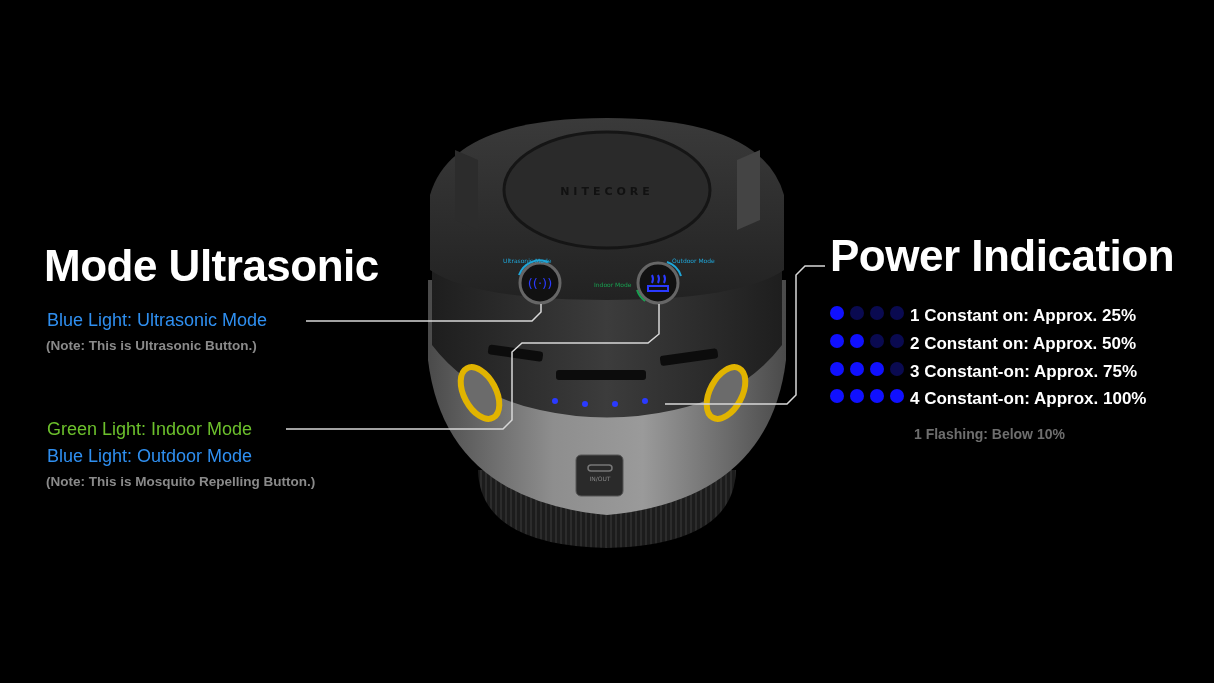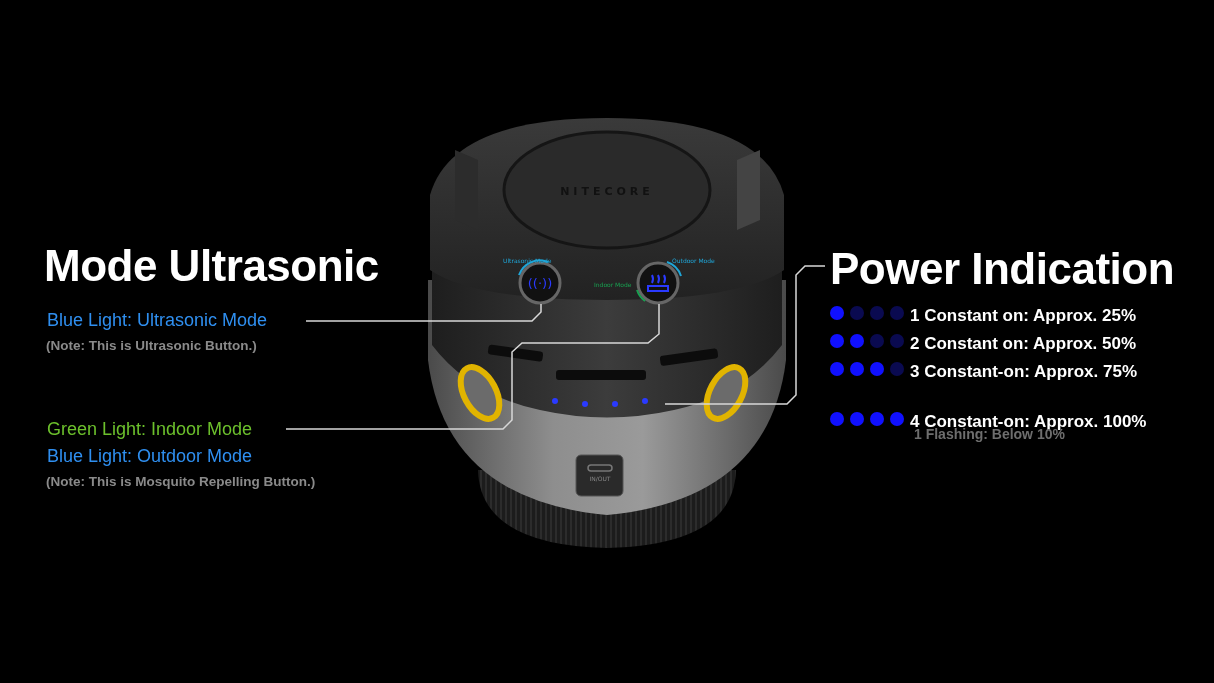--- a/index.html
+++ b/index.html
@@ -97,21 +97,21 @@
   </g>
 </svg>
 
 <div class="abs title" style="left:44px;top:244px;">Mode Ultrasonic</div>
 <div class="abs label blue" style="left:47px;top:311px;">Blue Light: Ultrasonic Mode</div>
 <div class="abs note" style="left:46px;top:339px;">(Note: This is Ultrasonic Button.)</div>
 <div class="abs label green" style="left:47px;top:420px;">Green Light: Indoor Mode</div>
 <div class="abs label blue" style="left:47px;top:447px;">Blue Light: Outdoor Mode</div>
 <div class="abs note" style="left:46px;top:475px;">(Note: This is Mosquito Repelling Button.)</div>
 
-<div class="abs title" style="left:830px;top:247px;">Power Indication</div>
+<div class="abs title" style="left:830px;top:234px;">Power Indication</div>
 
 <div class="power-row" style="top:306px;">
   <span class="dot on"></span>
     <span class="dot off"></span>
     <span class="dot off"></span>
     <span class="dot off"></span>
   <span class="power-text">1 Constant on: Approx. 25%</span>
 </div>
 <div class="power-row" style="top:334px;">
   <span class="dot on"></span>
@@ -120,20 +120,20 @@
     <span class="dot off"></span>
   <span class="power-text">2 Constant on: Approx. 50%</span>
 </div>
 <div class="power-row" style="top:362px;">
   <span class="dot on"></span>
     <span class="dot on"></span>
     <span class="dot on"></span>
     <span class="dot off"></span>
   <span class="power-text">3 Constant-on: Approx. 75%</span>
 </div>
-<div class="power-row" style="top:412px;">
+<div class="power-row" style="top:389px;">
   <span class="dot on"></span>
     <span class="dot on"></span>
     <span class="dot on"></span>
     <span class="dot on"></span>
   <span class="power-text">4 Constant-on: Approx. 100%</span>
 </div>
 <div class="abs flash-note" style="left:914px;top:426px;">1 Flashing: Below 10%</div>
 
 </body></html>

